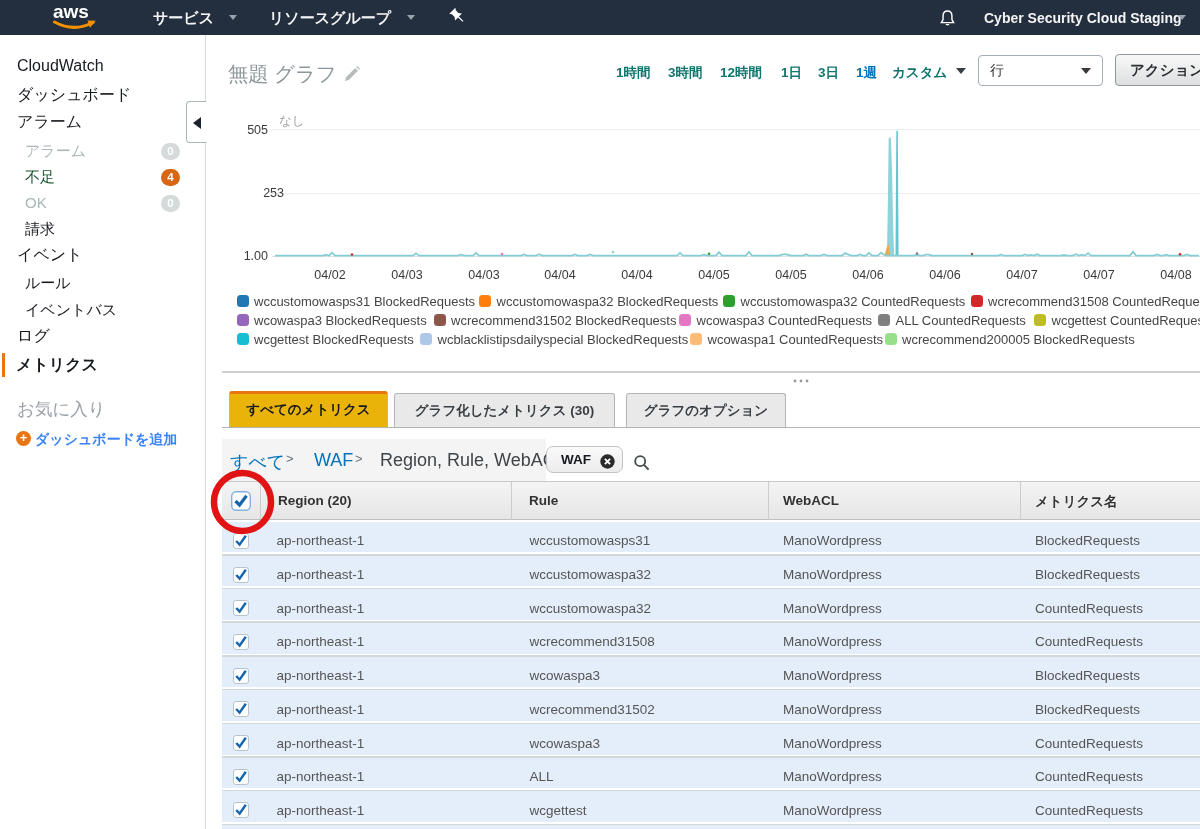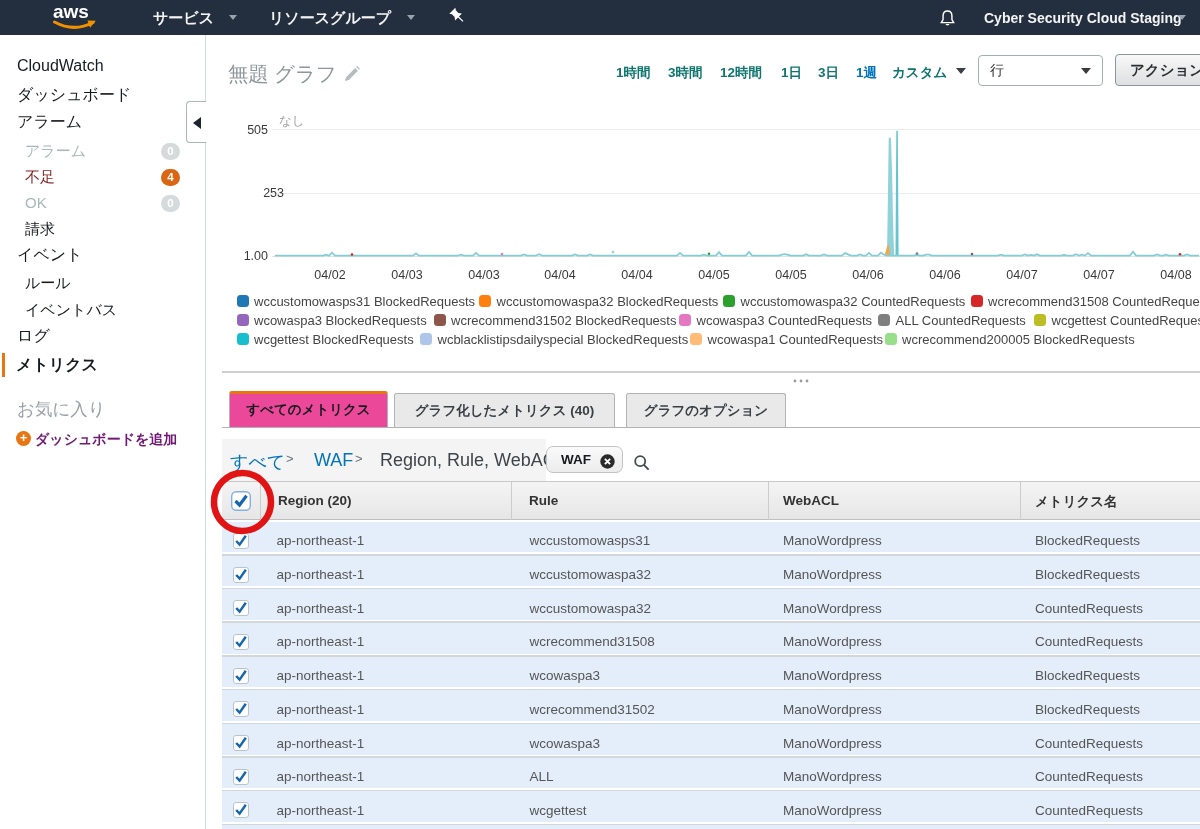--- a/index.html
+++ b/index.html
@@ -37,21 +37,21 @@
 .gline { position:absolute; left:272px; width:928px; height:1px; background:#ededed; }
 
 .leg { position:absolute; font-size:13px; color:#454545; white-space:nowrap; }
 .leg .dot { position:absolute; left:0; top:1px; width:12px; height:12px; border-radius:3.5px; }
 .leg .lt { margin-left:17.5px; }
 
 #dots3 { position:absolute; left:793px; top:376px; width:16px; height:10px; }
 .tab { position:absolute; top:393px; height:34px; background:#e9e9e9; border:1px solid #b3b3b3;
   border-bottom:none; border-radius:3px 3px 0 0; font-size:13.5px; font-weight:700; color:#3a3f44;
   line-height:34px; text-align:center; z-index:1; }
-#tab1 { top:391px; height:36px; background:#ec4899; border-top:3px solid #e87511; line-height:32px;
+#tab1 { top:391px; height:36px; background:#eab308; border-top:3px solid #e87511; line-height:32px;
   color:#16191f; z-index:3; }
 #tabline { position:absolute; left:222px; top:427px; width:978px; height:1px; background:#b3b3b3; }
 
 #toolbar { position:absolute; left:222px; top:439px; width:978px; height:43px; background:#f4f4f4;
   border-bottom:1px solid #c8c8c8; }
 #toolbar .bc { position:absolute; top:11px; font-size:18px; white-space:nowrap; }
 .blue { color:#0073bb; }
 
 #thead { position:absolute; left:222px; top:482px; width:978px; height:38px;
   background:linear-gradient(180deg,#f4f4f4,#e6e6e6);
@@ -87,34 +87,34 @@
   <span class="item" style="left:984px; font-size:14px; top:10px;">Cyber Security Cloud Staging</span>
   <span class="caret abs" style="left:1178px; top:15px;"></span>
 </div>
 
 <div id="sidebar">
   <div class="it" style="top:22px;">CloudWatch</div>
   <div class="it" style="top:50px;">ダッシュボード</div>
   <div class="it" style="top:77px;">アラーム</div>
   <div class="it sub" style="top:107px; color:#aab7b8;">アラーム</div>
   <div class="badge" style="top:108px;">0</div>
-  <div class="it sub" style="top:133px; color:#7f1d1d;">不足</div>
+  <div class="it sub" style="top:133px; color:#14532d;">不足</div>
   <div class="badge" style="top:134px; background:#d86613;">4</div>
   <div class="it sub" style="top:159px; color:#aab7b8;">OK</div>
   <div class="badge" style="top:160px;">0</div>
   <div class="it sub" style="top:185px;">請求</div>
   <div class="it" style="top:210px;">イベント</div>
   <div class="it sub" style="top:239px;">ルール</div>
   <div class="it sub" style="top:266px;">イベントバス</div>
   <div class="it" style="top:291px;">ログ</div>
   <div class="abs" style="left:2px; top:318px; width:3px; height:24px; background:#e87511;"></div>
   <div class="it" style="top:320px; left:16px; font-weight:700;">メトリクス</div>
   <div class="it" style="top:362px; font-size:17.5px; color:#99a0a8;">お気に入り</div>
   <div class="abs" style="left:16px; top:396px; width:15px; height:15px; border-radius:8px; background:#e87511; color:#fff; font-size:13px; font-weight:700; text-align:center; line-height:14px;">+</div>
-  <div class="abs" style="left:35px; top:396px; font-size:14px; font-weight:700; color:#701a75;">ダッシュボードを追加</div>
+  <div class="abs" style="left:35px; top:396px; font-size:14px; font-weight:700; color:#3b82f6;">ダッシュボードを追加</div>
 </div>
 <div id="collapsetab">
     <div class="tri"></div>
   </div>
 
 <div id="gtitle">無題 グラフ</div>
 <svg class="abs" style="left:344px; top:66px;" width="16" height="16" viewBox="0 0 16 16">
   <path d="M1 15 L2 11.2 L11.2 2 L14 4.8 L4.8 14 Z M12.2 1 L13.2 0 L16 2.8 L15 3.8 Z" fill="#b8bcbf"></path>
 </svg>
 <span class="tbtn" style="left:616px;">1時間</span>
@@ -187,21 +187,21 @@
     <div class="leg" style="left:884.5px; top:332px;"><span class="dot" style="background:#98df8a;"></span><span class="lt">wcrecommend200005 BlockedRequests</span></div>
   </div>
 
 <div style="position:absolute; left:222px; top:371.2px; width:978px; height:1.6px; background:#cfcfcf;"></div>
 <svg id="dots3" width="16" height="10" viewBox="0 0 16 10">
   <circle cx="2" cy="5" r="1.4" fill="#9a9a9a"></circle>
     <circle cx="8" cy="5" r="1.4" fill="#9a9a9a"></circle>
     <circle cx="14" cy="5" r="1.4" fill="#9a9a9a"></circle>
 </svg>
 <div class="tab" id="tab1" style="left:229px; width:159px;">すべてのメトリクス</div>
-<div class="tab" style="left:394px; width:221px;">グラフ化したメトリクス (40)</div>
+<div class="tab" style="left:394px; width:221px;">グラフ化したメトリクス (30)</div>
 <div class="tab" style="left:626px; width:160px;">グラフのオプション</div>
 <div id="tabline"></div>
 
 <div id="toolbar">
   <div style="position:absolute; left:324px; top:0; width:654px; height:42px; background:#fff;"></div>
   <span class="bc blue" style="left:8px;">すべて</span>
   <span class="bc" style="left:64px; color:#687078; font-size:13px; top:12px;">&gt;</span>
   <span class="bc blue" style="left:92px;">WAF</span>
   <span class="bc" style="left:133px; color:#687078; font-size:13px; top:12px;">&gt;</span>
   <span class="bc" style="left:158px; color:#3f4448;">Region, Rule, WebACL</span>

